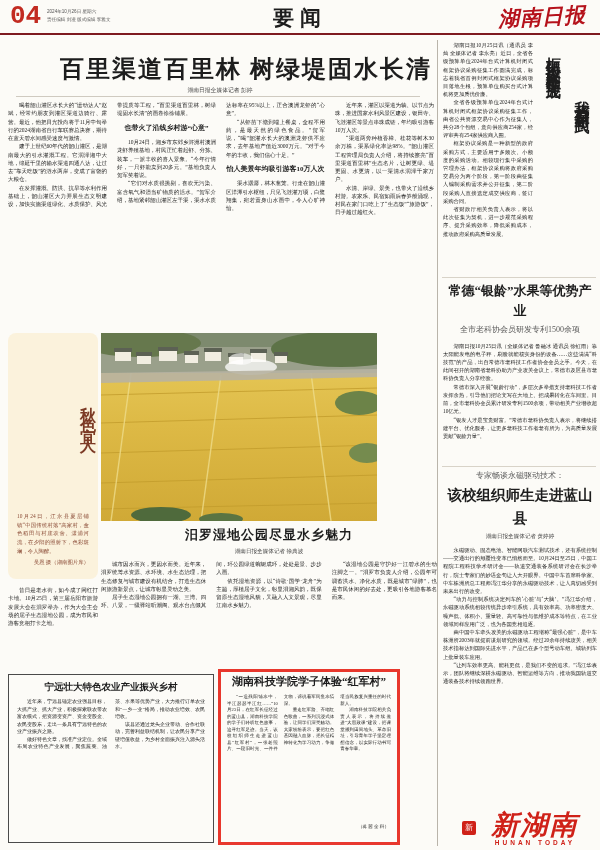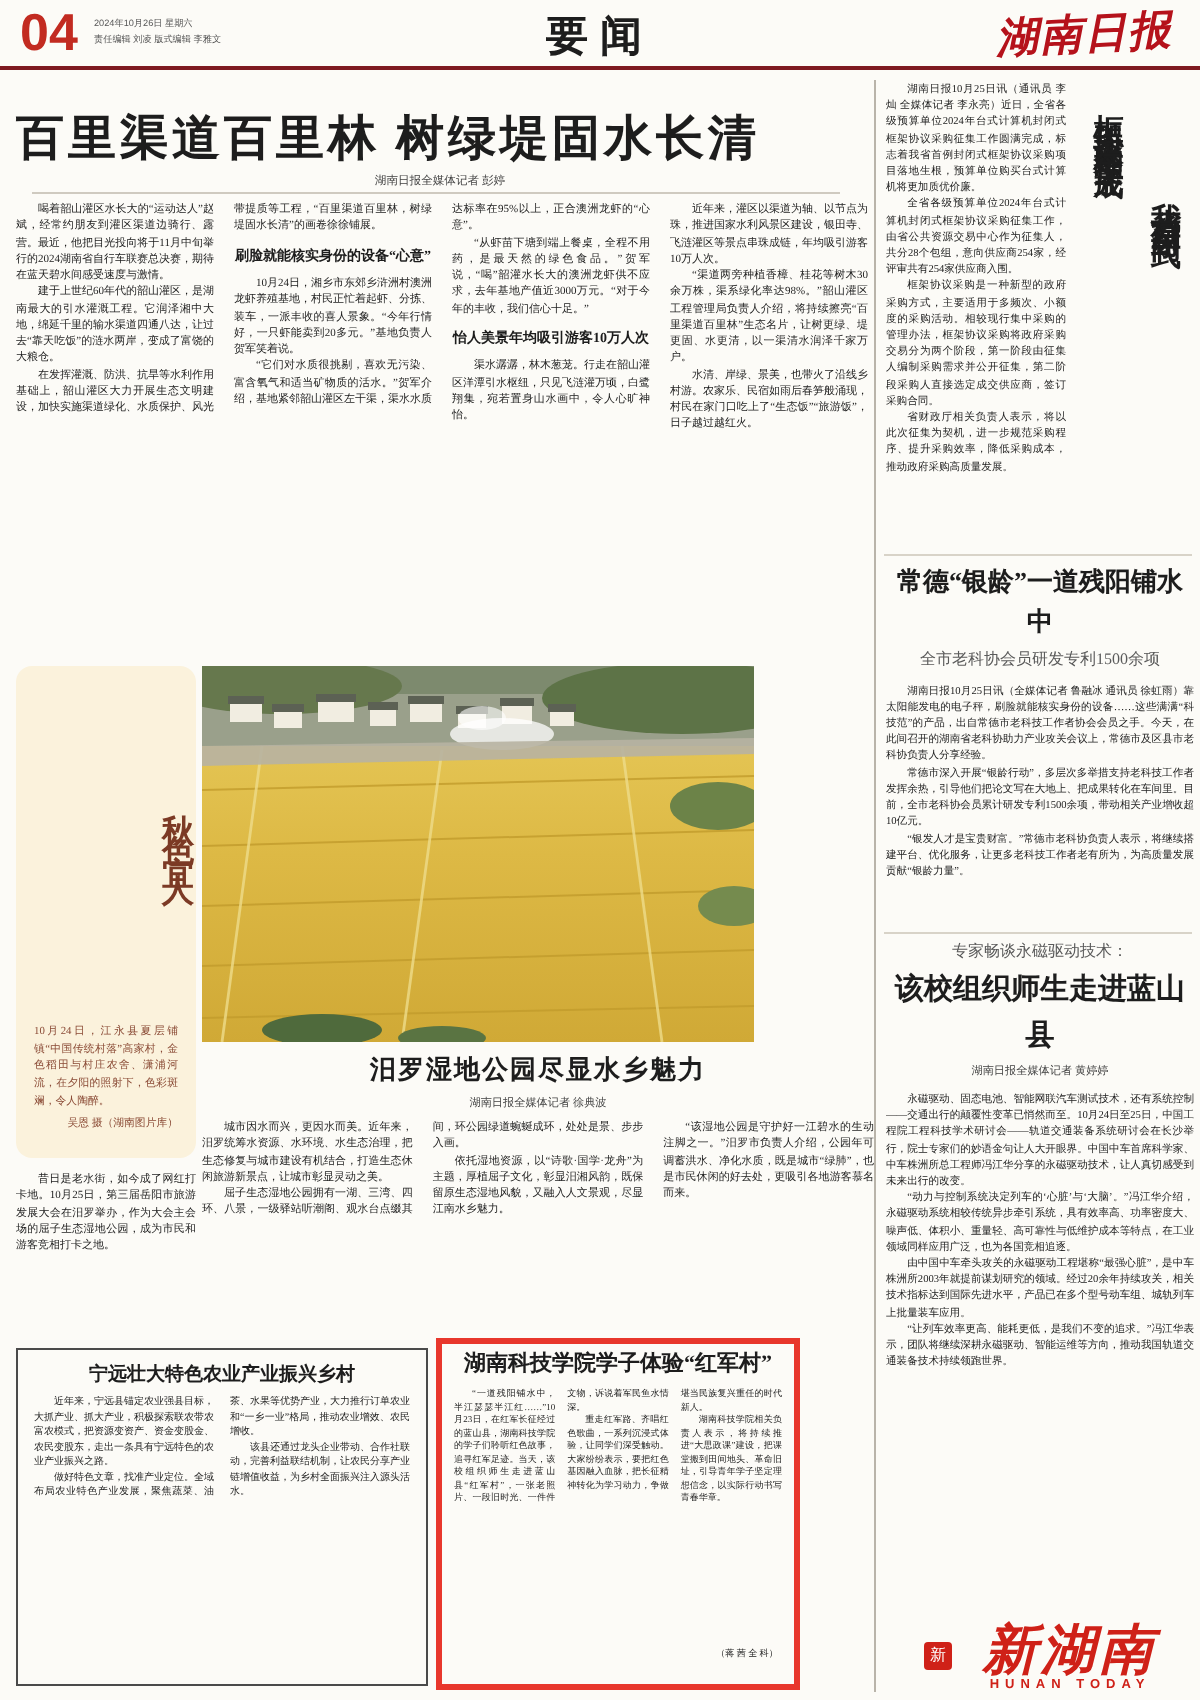--- a/index.html
+++ b/index.html
@@ -1,27 +1,27 @@
 <!DOCTYPE html>
 <html><head>
 <meta charset="utf-8">
 <style>
   html,body{margin:0;padding:0;}
   body{width:600px;height:850px;background:#efece4;}
   .page{position:relative;width:600px;height:850px;background:#fcfbf7;overflow:hidden;
         font-family:"Liberation Serif","DejaVu Serif",serif;color:#1d1d1d;}
   
   .header{position:absolute;left:0;top:0;width:600px;height:33px;border-bottom:2px solid #7e1a20;}
-  .pageno{position:absolute;left:10px;top:1px;font-size:26px;font-weight:bold;color:#c22b21;font-family:Liberation Sans, sans-serif;}
+  .pageno{position:absolute;left:10px;top:1px;font-size:26px;font-weight:bold;color:#c22b21;font-family:Liberation Mono, monospace;}
   .dateblock{position:absolute;left:47px;top:8px;font-size:4.6px;color:#555;line-height:1.7;font-family:"Liberation Sans",sans-serif;}
   .section{position:absolute;left:0;right:0;top:4px;text-align:center;font-size:21px;font-weight:bold;letter-spacing:6px;}
   .masthead{position:absolute;right:14px;top:3px;font-size:21px;font-weight:900;font-style:italic;color:#b5121b;transform:rotate(-3deg);letter-spacing:1px;}
   
   .kicker{position:absolute;left:8px;top:42px;width:424px;text-align:center;font-size:8.2px;color:#333;}
-  .headline{position:absolute;left:8px;top:53px;width:424px;text-align:left;font-size:24px;font-weight:bold;letter-spacing:2px;}
+  .headline{position:absolute;left:8px;top:53px;width:424px;text-align:right;font-size:24px;font-weight:bold;letter-spacing:2px;}
   .lead-byline{position:absolute;left:8px;top:86px;width:424px;text-align:center;font-size:5.8px;color:#444;}
   .lead-rule{position:absolute;left:16px;top:96px;width:404px;border-top:0.8px solid #cfcac0;}
   .lead-body{position:absolute;left:8px;top:101px;width:426px;height:228px;column-count:4;column-gap:10px;
              font-size:5.5px;line-height:1.5;text-align:justify;overflow:hidden;}
   .lead-body p,.colbody p{margin:0;text-indent:2em;}
   .sub{font-weight:bold;font-size:7px;text-align:center;text-indent:0;margin:5px 0;}
   
   .caption-box{position:absolute;left:8px;top:333px;width:90px;height:246px;background:#fbf2dc;border-radius:8px;}
   .cap-title{position:absolute;left:0;right:0;top:16px;height:130px;display:flex;justify-content:center;
              writing-mode:vertical-rl;margin:0 auto;font-size:16px;font-weight:bold;color:#7c3a25;letter-spacing:10px;}
@@ -80,21 +80,21 @@
     <div class="masthead">湖南日报</div>
   </div>
 
   <div class="headline">百里渠道百里林  树绿堤固水长清</div>
   <div class="lead-byline">湖南日报全媒体记者 彭婷</div>
   <div class="lead-rule"></div>
   <div class="lead-body">
       <p>喝着韶山灌区水长大的“运动达人”赵斌，经常约朋友到灌区渠道边骑行、露营。最近，他把目光投向将于11月中旬举行的2024湖南省自行车联赛总决赛，期待在蓝天碧水间感受速度与激情。</p>
       <p>建于上世纪60年代的韶山灌区，是湖南最大的引水灌溉工程。它润泽湘中大地，绵延千里的输水渠道四通八达，让过去“靠天吃饭”的涟水两岸，变成了富饶的大粮仓。</p>
       <p>在发挥灌溉、防洪、抗旱等水利作用基础上，韶山灌区大力开展生态文明建设，加快实施渠道绿化、水质保护、风光带提质等工程，“百里渠道百里林，树绿堤固水长清”的画卷徐徐铺展。</p>
-      <div class="sub">刷脸就能核实身份的设备“心意”</div>
+      <div class="sub">也带火了沿线乡村游“心意”</div>
       <p>10月24日，湘乡市东郊乡浒洲村澳洲龙虾养殖基地，村民正忙着起虾、分拣、装车，一派丰收的喜人景象。“今年行情好，一只虾能卖到20多元。”基地负责人贺军笑着说。</p>
       <p>“它们对水质很挑剔，喜欢无污染、富含氧气和适当矿物质的活水。”贺军介绍，基地紧邻韶山灌区左干渠，渠水水质达标率在95%以上，正合澳洲龙虾的“心意”。</p>
       <p>“从虾苗下塘到端上餐桌，全程不用药，是最天然的绿色食品。”贺军说，“喝”韶灌水长大的澳洲龙虾供不应求，去年基地产值近3000万元。“对于今年的丰收，我们信心十足。”</p>
       <div class="sub">怡人美景年均吸引游客10万人次</div>
       <p>渠水潺潺，林木葱茏。行走在韶山灌区洋潭引水枢纽，只见飞涟灌万顷，白鹭翔集，宛若置身山水画中，令人心旷神怡。</p>
       <p>近年来，灌区以渠道为轴、以节点为珠，推进国家水利风景区建设，银田寺、飞涟灌区等景点串珠成链，年均吸引游客10万人次。</p>
       <p>“渠道两旁种植香樟、桂花等树木30余万株，渠系绿化率达98%。”韶山灌区工程管理局负责人介绍，将持续擦亮“百里渠道百里林”生态名片，让树更绿、堤更固、水更清，以一渠清水润泽千家万户。</p>
       <p>水清、岸绿、景美，也带火了沿线乡村游。农家乐、民宿如雨后春笋般涌现，村民在家门口吃上了“生态饭”“旅游饭”，日子越过越红火。</p>
     </div>
 
@@ -204,21 +204,21 @@
         <p>湖南日报10月25日讯（通讯员 李灿 全媒体记者 李永亮）近日，全省各级预算单位2024年台式计算机封闭式框架协议采购征集工作圆满完成，标志着我省首例封闭式框架协议采购项目落地生根，预算单位购买台式计算机将更加质优价廉。</p>
         <p>全省各级预算单位2024年台式计算机封闭式框架协议采购征集工作，由省公共资源交易中心作为征集人，共分28个包组，意向供应商254家，经评审共有254家供应商入围。</p>
         <p>框架协议采购是一种新型的政府采购方式，主要适用于多频次、小额度的采购活动。相较现行集中采购的管理办法，框架协议采购将政府采购交易分为两个阶段，第一阶段由征集人编制采购需求并公开征集，第二阶段采购人直接选定成交供应商，签订采购合同。</p>
         <p>省财政厅相关负责人表示，将以此次征集为契机，进一步规范采购程序、提升采购效率，降低采购成本，推动政府采购高质量发展。</p>
       </div>
   </div>
 
   <div class="r-sep" style="top:277px"></div>
 
   <div class="right2">
-    <div class="r2-head">常德“银龄”一道残阳铺水中</div>
+    <div class="r2-head">常德“银龄”水果等优势产业</div>
     <div class="r2-sub">全市老科协会员研发专利1500余项</div>
     <div class="colbody">
         <p>湖南日报10月25日讯（全媒体记者 鲁融冰 通讯员 徐虹雨）靠太阳能发电的电子秤，刷脸就能核实身份的设备……这些满满“科技范”的产品，出自常德市老科技工作者协会会员之手。今天，在此间召开的湖南省老科协助力产业攻关会议上，常德市及区县市老科协负责人分享经验。</p>
         <p>常德市深入开展“银龄行动”，多层次多举措支持老科技工作者发挥余热，引导他们把论文写在大地上、把成果转化在车间里。目前，全市老科协会员累计研发专利1500余项，带动相关产业增收超10亿元。</p>
         <p>“银发人才是宝贵财富。”常德市老科协负责人表示，将继续搭建平台、优化服务，让更多老科技工作者老有所为，为高质量发展贡献“银龄力量”。</p>
       </div>
   </div>
 
   <div class="r-sep" style="top:466px"></div>
 

